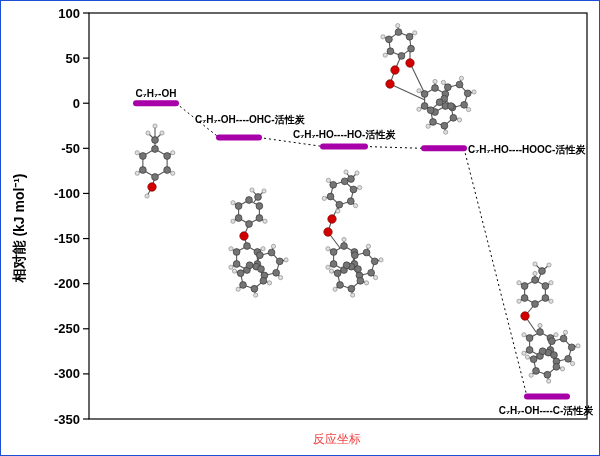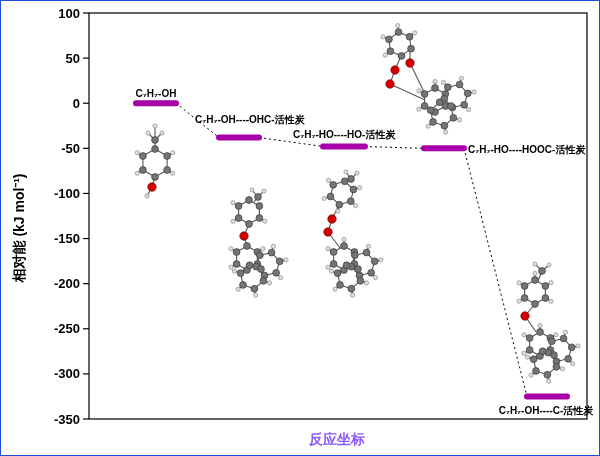--- a/index.html
+++ b/index.html
@@ -20,21 +20,21 @@
     position:absolute;
     top:50%;left:18px;
     transform:translate(-50%,-50%) rotate(-90deg);
     white-space:nowrap;
     font-size:14px;font-weight:700;color:#000;
   }
   .xlabel{
     position:absolute;
     left:88px;right:14px;top:430px;
     text-align:center;
-    font-size:14px;font-weight:700;color:#8b5cf6;
+    font-size:12px;font-weight:400;color:#ef4444;
   }
 </style>
 </head>
 <body>
 
 <div class="fig">
   <svg id="plot-svg" width="600" height="456" viewBox="0 0 600 456">
       <rect x="88" y="12" width="498" height="406" fill="none" stroke="#000" stroke-width="1.2"></rect>
       <line x1="82" y1="12" x2="88" y2="12" stroke="#000" stroke-width="1.2"></line>
       <text x="79" y="16.5" text-anchor="end" class="tick">100</text>

